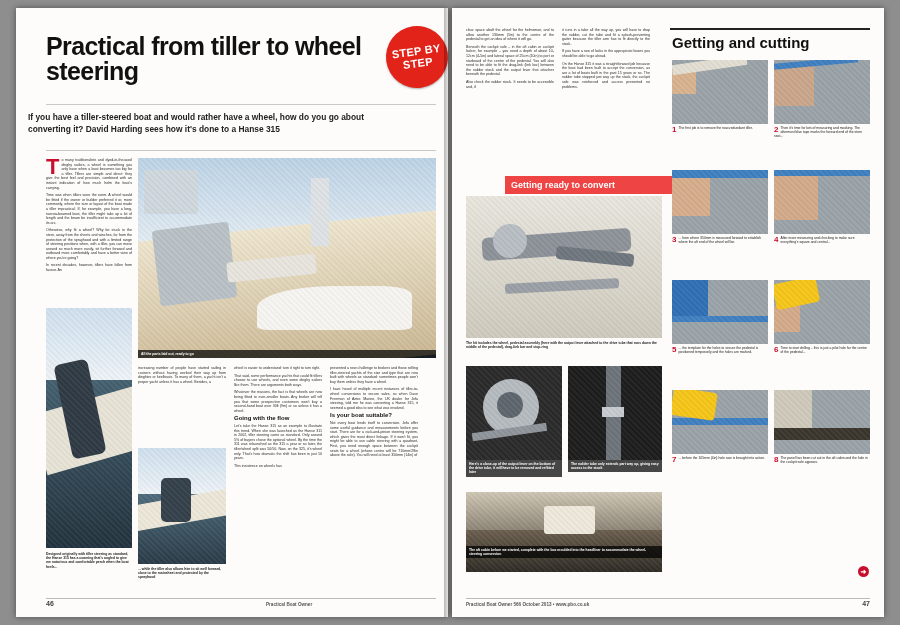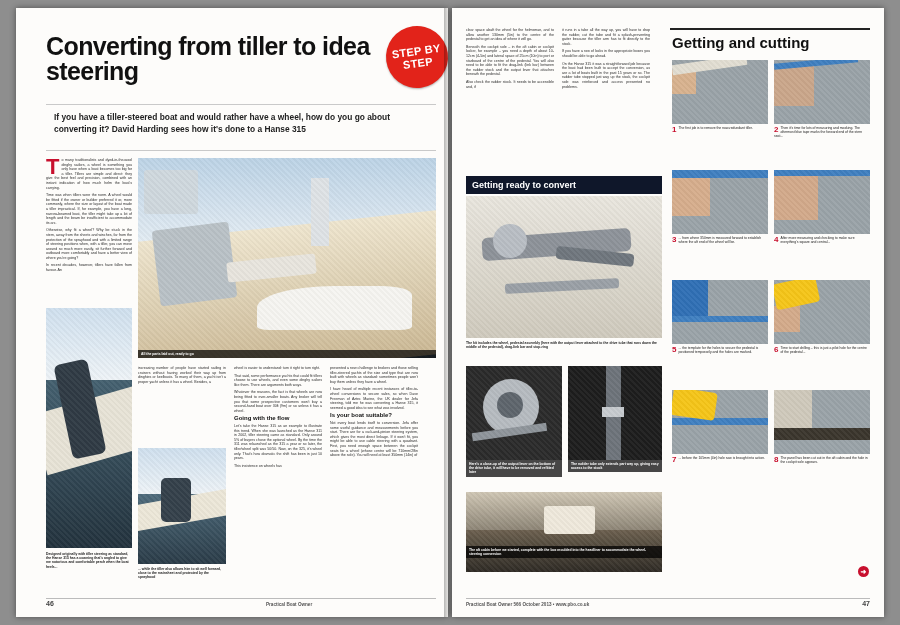--- a/index.html
+++ b/index.html
@@ -18,21 +18,21 @@
 
   
   .tiny{font-size:3.6px;line-height:4.6px;color:#2b2b2b;text-align:justify;}
   .tiny p{margin:0 0 3px 0;}
   .cap{font-size:3.4px;line-height:4.2px;color:#fff;font-weight:bold;}
   .capdark{font-size:3.4px;line-height:4.2px;color:#1a1a1a;font-weight:bold;}
 
   
   .title{position:absolute;left:30px;top:26px;width:330px;
     font-size:25px;line-height:25px;font-weight:bold;color:#111;letter-spacing:-.6px;}
-  .standfirst{position:absolute;left:38px;top:104px;width:360px;
+  .standfirst{position:absolute;left:12px;top:104px;width:360px;
     font-size:8.4px;line-height:11.5px;color:#222;font-weight:bold;}
   .rule{position:absolute;background:#c9c9c9;height:1px;}
   .stepbadge{position:absolute;left:370px;top:18px;width:62px;height:62px;border-radius:50%;
     background:#e2231a;color:#fff;display:flex;align-items:center;justify-content:center;
     transform:rotate(-8deg);box-shadow:0 1px 2px rgba(0,0,0,.3);}
   .stepbadge span{display:block;text-align:center;font-weight:bold;font-size:11px;line-height:12px;letter-spacing:.3px;}
 
   
   .dropcap::first-letter{
     float:left;font-size:22px;line-height:17px;font-weight:bold;color:#c8102e;padding-right:2px;
@@ -48,22 +48,22 @@
   .photo .deck{position:absolute;left:-10%;bottom:0;width:120%;height:60%;
     background:linear-gradient(#e3d6bd,#c9b796);transform:skewY(-6deg);}
   .photo .hull{position:absolute;left:10%;bottom:6%;width:80%;height:26%;background:#f2f2ef;border-radius:40% 40% 10% 10%;}
   .photo .blob{position:absolute;border-radius:50%;}
   .photo .bar{position:absolute;}
 
   
   .capstrip{position:absolute;background:rgba(0,0,0,.72);color:#fff;padding:2px 3px;}
 
   
-  .panelhead{position:absolute;background:#0f172a;color:#fff;font-weight:bold;
-    font-size:9px;line-height:14px;padding:2px 6px;}
+  .panelhead{position:absolute;background:#ef4444;color:#fff;font-weight:bold;
+    font-size:9px;line-height:14px;padding:2px 6px;margin-left:39px;}
   .subheadblk{font-size:6px;font-weight:bold;color:#111;margin:0 0 2px 0;}
   .stepcell{position:absolute;}
   .stepimg{position:absolute;left:0;top:0;right:0;height:64px;background:#9aa3a8;overflow:hidden;}
   .stepcap{position:absolute;left:0;top:66px;right:0;font-size:3.4px;line-height:4.2px;color:#1a1a1a;}
   .stepnum{float:left;font-size:8px;font-weight:bold;color:#c8102e;line-height:7px;padding-right:2px;}
 
   
   .folio{position:absolute;bottom:10px;font-size:7px;font-weight:bold;color:#444;}
   .folioline{position:absolute;bottom:18px;height:1px;background:#bbb;}
   .footcentre{position:absolute;bottom:10px;font-size:4.6px;color:#555;font-weight:bold;}
@@ -73,21 +73,21 @@
   .imgnoise{position:absolute;inset:0;opacity:.25;
     background:repeating-linear-gradient(45deg,rgba(255,255,255,.18) 0 2px,rgba(0,0,0,.12) 2px 4px);}
 </style>
 </head>
 <body>
 
 <div class="spread">
 
   <div class="page left">
 
-    <div class="title">Converting from tiller to idea steering</div>
+    <div class="title">Practical from tiller to wheel steering</div>
 
     <div class="stepbadge">
       <span>STEP BY STEP</span>
     </div>
 
     <div class="rule" style="left:30px;top:96px;width:390px;"></div>
     <div class="standfirst">If you have a tiller-steered boat and would rather have a wheel, how do you go about converting it? David Harding sees how it's done to a Hanse 315</div>
     <div class="rule" style="left:30px;top:142px;width:390px;"></div>
 
     <div class="photo" style="left:122px;top:150px;width:298px;height:200px;">

